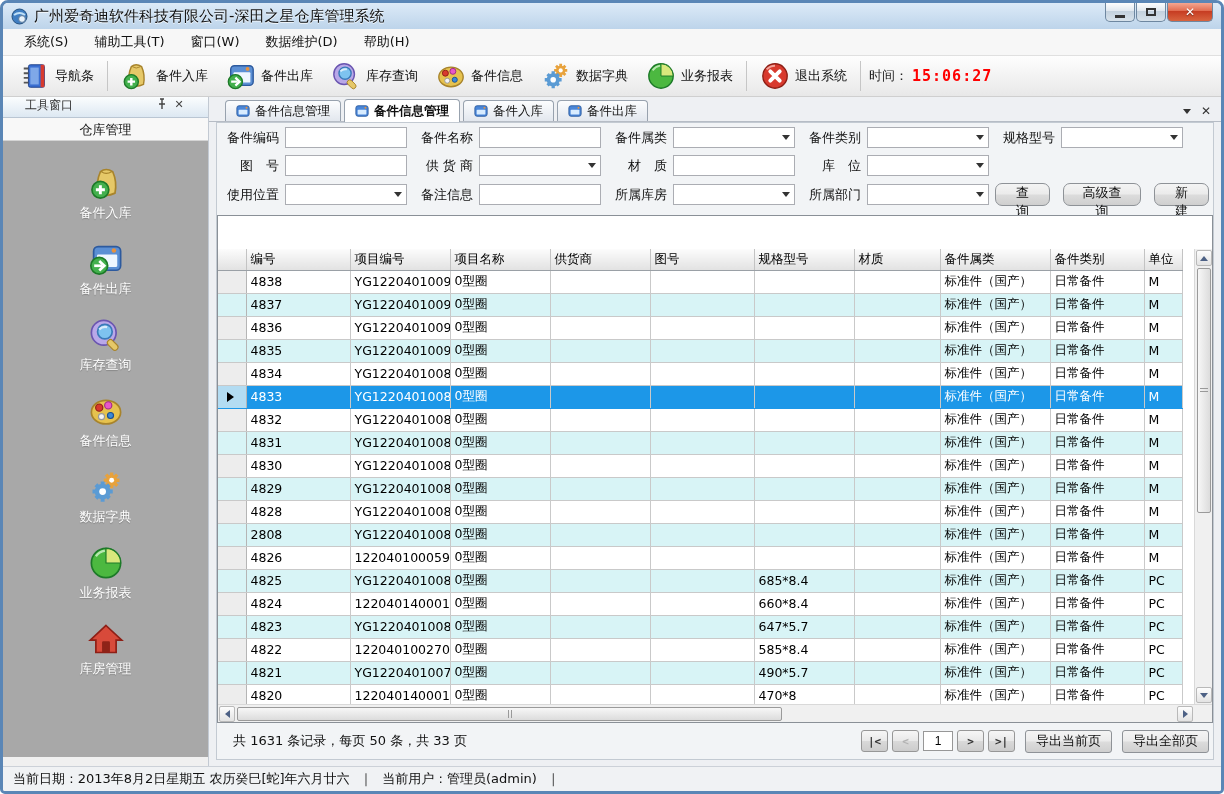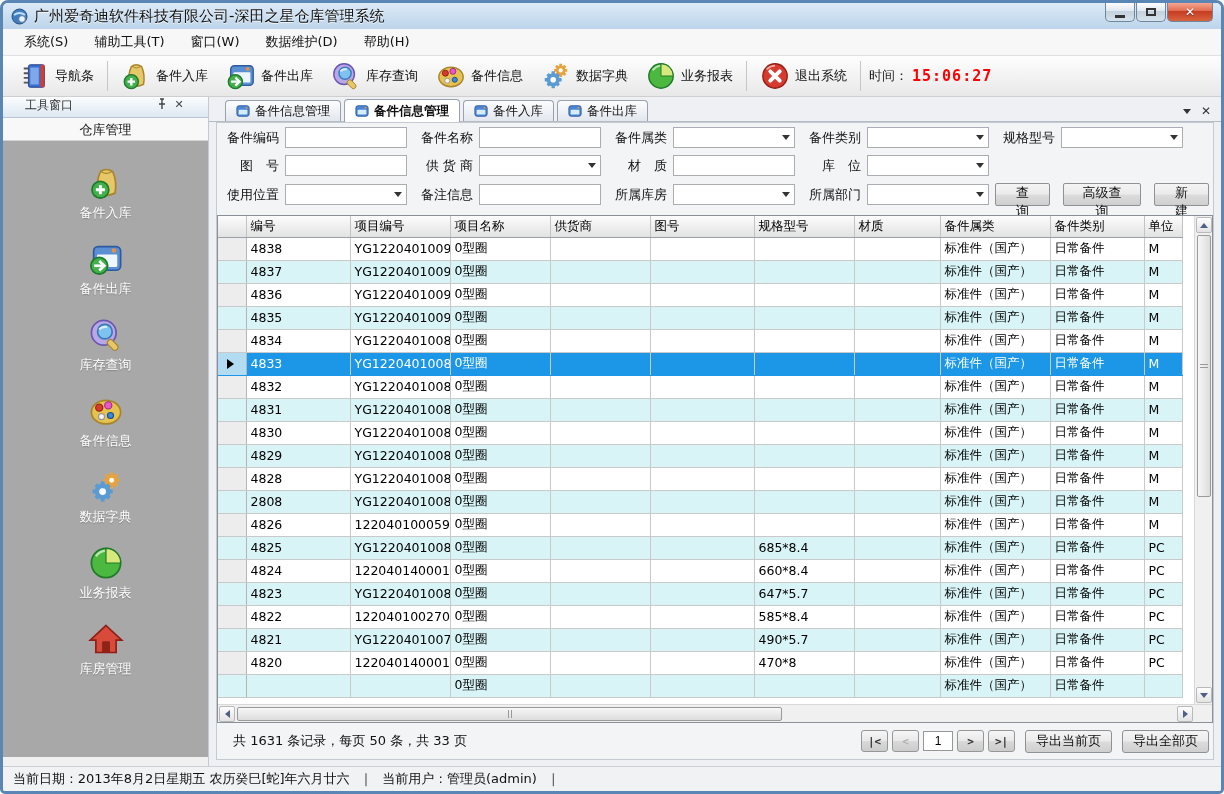--- a/index.html
+++ b/index.html
@@ -85,28 +85,28 @@
   .pair { display:flex; align-items:center; width:194px; }
   .f-label { width:60px; flex:0 0 60px; text-align:right; margin-right:6px; font-size:13px; color:#111;
              white-space:nowrap; }
   .f-text { width:122px; height:21px; border:1px solid #abadb3; background:#fff; font-size:12px; padding:0 3px; }
   .f-combo { width:122px; height:21px; border:1px solid #abadb3; background:#fff; position:relative; }
   .combo-btn { position:absolute; right:1px; top:1px; bottom:1px; width:15px; display:flex;
                align-items:center; justify-content:center; }
   .combo-btn::after { content:""; width:0; height:0; border-left:4px solid transparent;
                       border-right:4px solid transparent; border-top:5px solid #333; }
   .btn-cell { flex:1; display:flex; justify-content:flex-end; gap:13px; padding-right:2px; }
-  .btn { height:23px; padding:0 15px; font-size:13px; color:#111; border:1px solid #8e9297; border-radius:2px;
+  .btn { height:23px; padding:0 15px; font-size:13px; color:#111; border:1px solid #8e9297; border-radius:7px;
          background:linear-gradient(#f4f4f4,#ebebeb 48%,#dcdcdc 52%,#cfcfcf); cursor:default;
          font-family:inherit; }
 
   
   .grid-block { flex:1; min-height:0; display:flex; flex-direction:column; border:1px solid #8a9097;
                 background:#fff; }
-  .grid-scroll-row { flex:1; min-height:0; display:flex; }
+  .grid-scroll-row { flex:1; min-height:0; display:flex;margin-top:33px; }
   .grid-main { flex:1; overflow:hidden; }
   table { border-collapse:collapse; table-layout:fixed; width:946px; }
   col.c-sel{width:28px} col.c0{width:104px} col.c1{width:100px} col.c2{width:100px} col.c3{width:100px}
   col.c4{width:104px} col.c5{width:100px} col.c6{width:86px} col.c7{width:110px} col.c8{width:94px}
   col.c9{width:38px}
   th { height:21px; background:linear-gradient(#fcfcfc,#e2e2e2); border-right:1px solid #c3c3c3;
        border-bottom:1px solid #9aa0a6; font-weight:normal; font-size:12.5px; text-align:left;
        padding:0 4px; white-space:nowrap; overflow:hidden; }
   td { height:23px; font-size:12.5px; padding:0 4px; border-right:1px solid #c9c9c9;
        border-bottom:1px solid #c9c9c9; white-space:nowrap; overflow:hidden; color:#000; background:#fff; }

